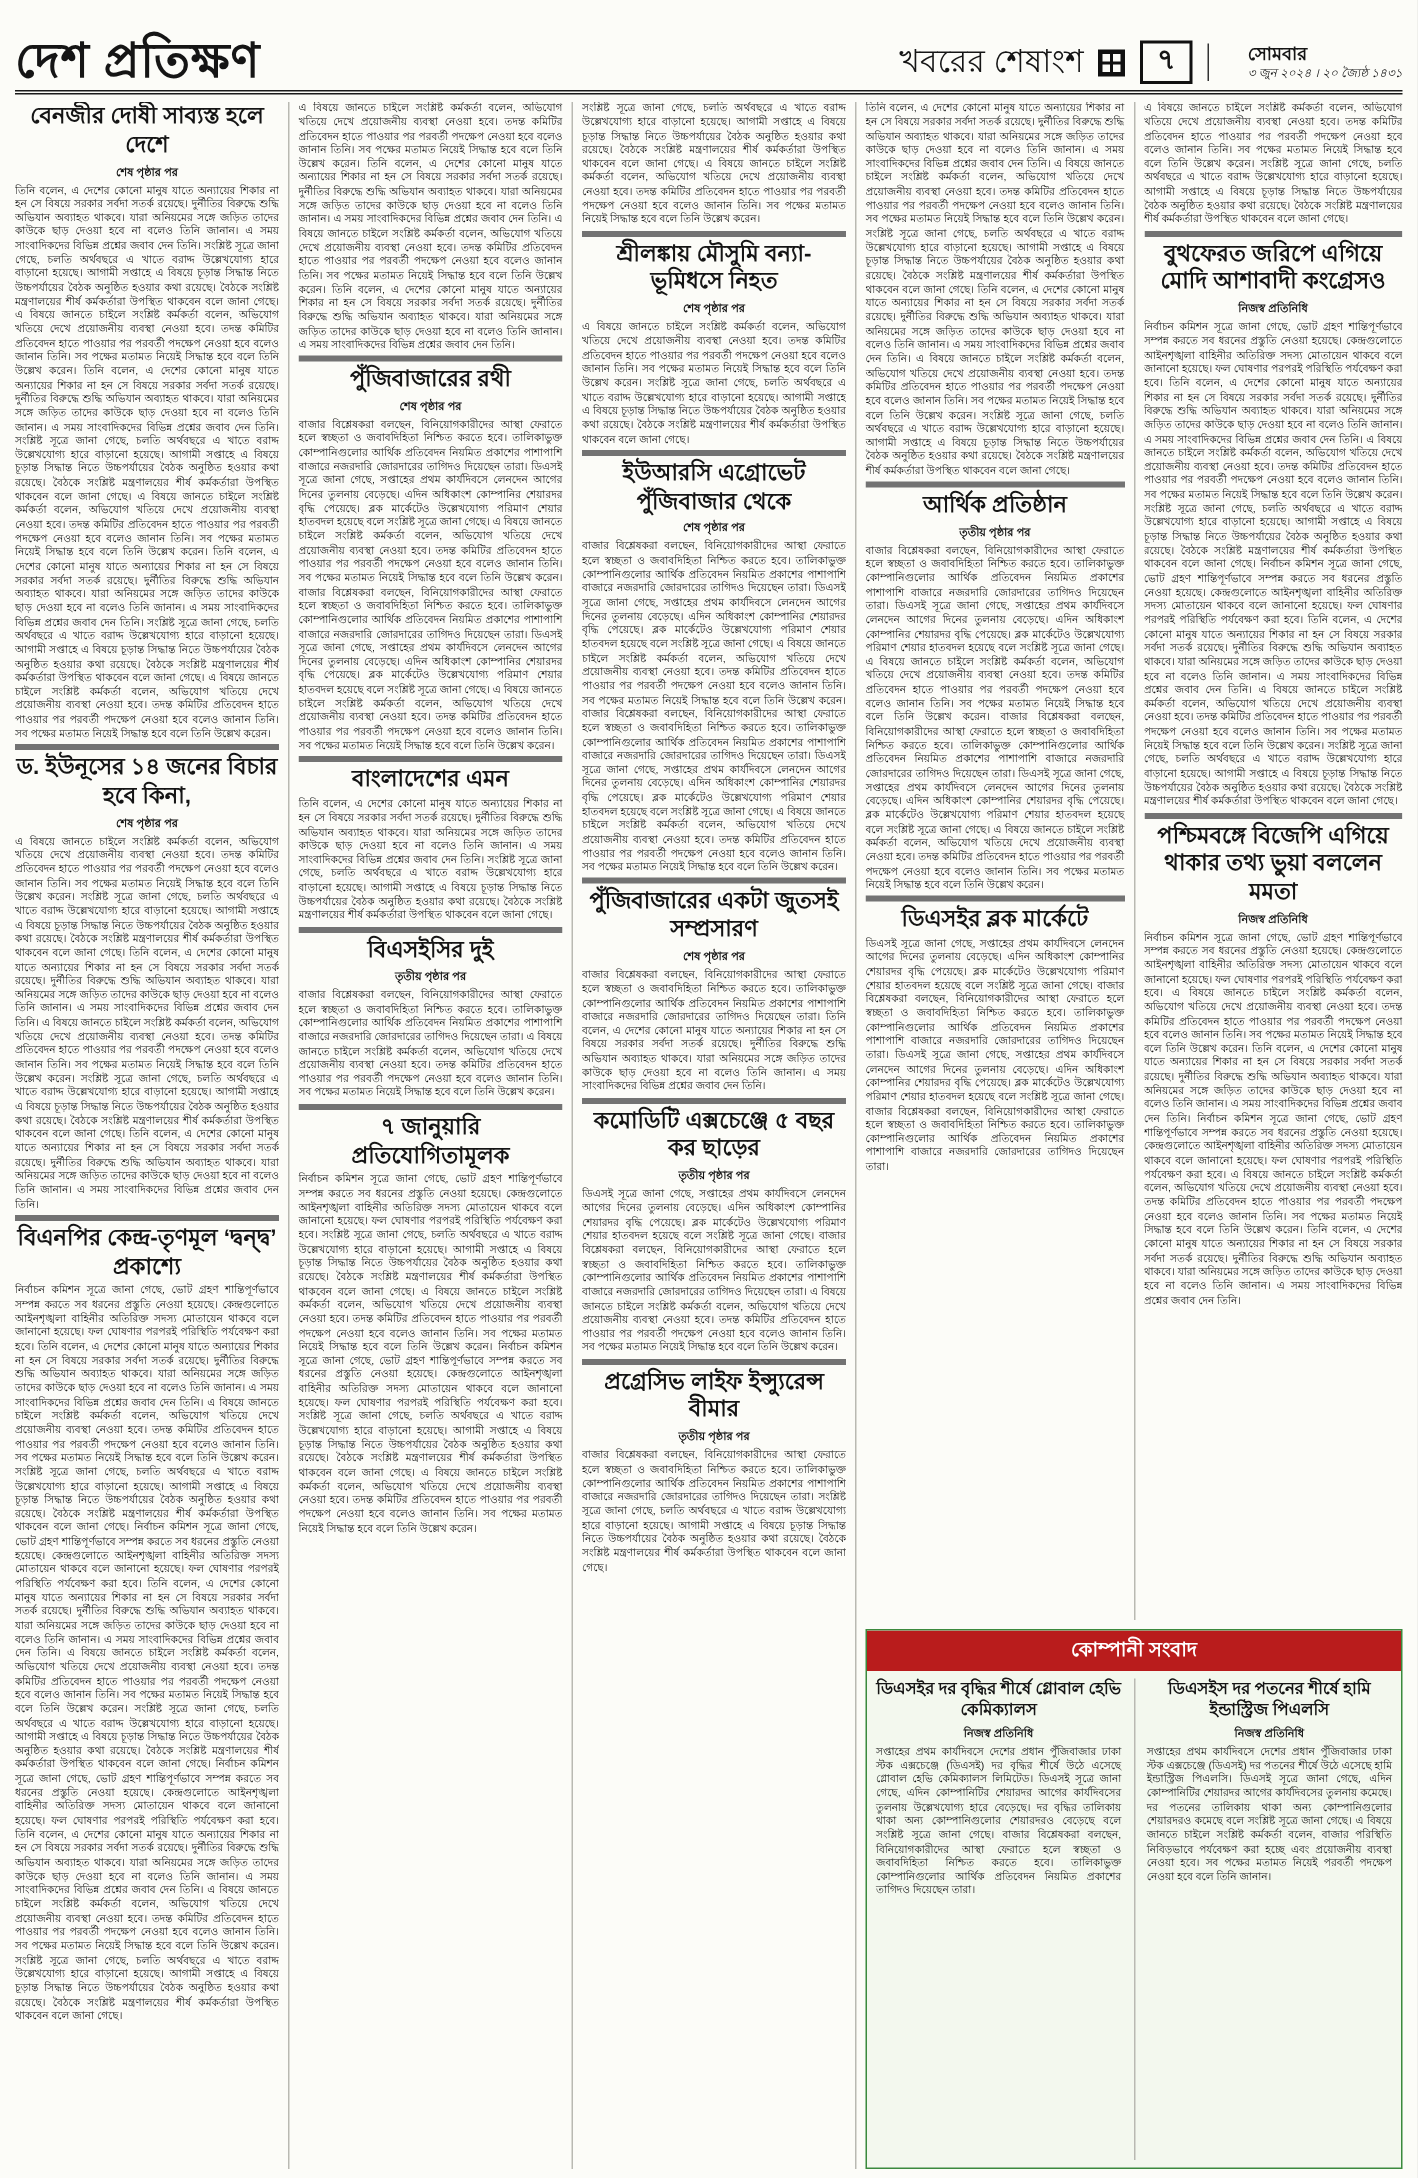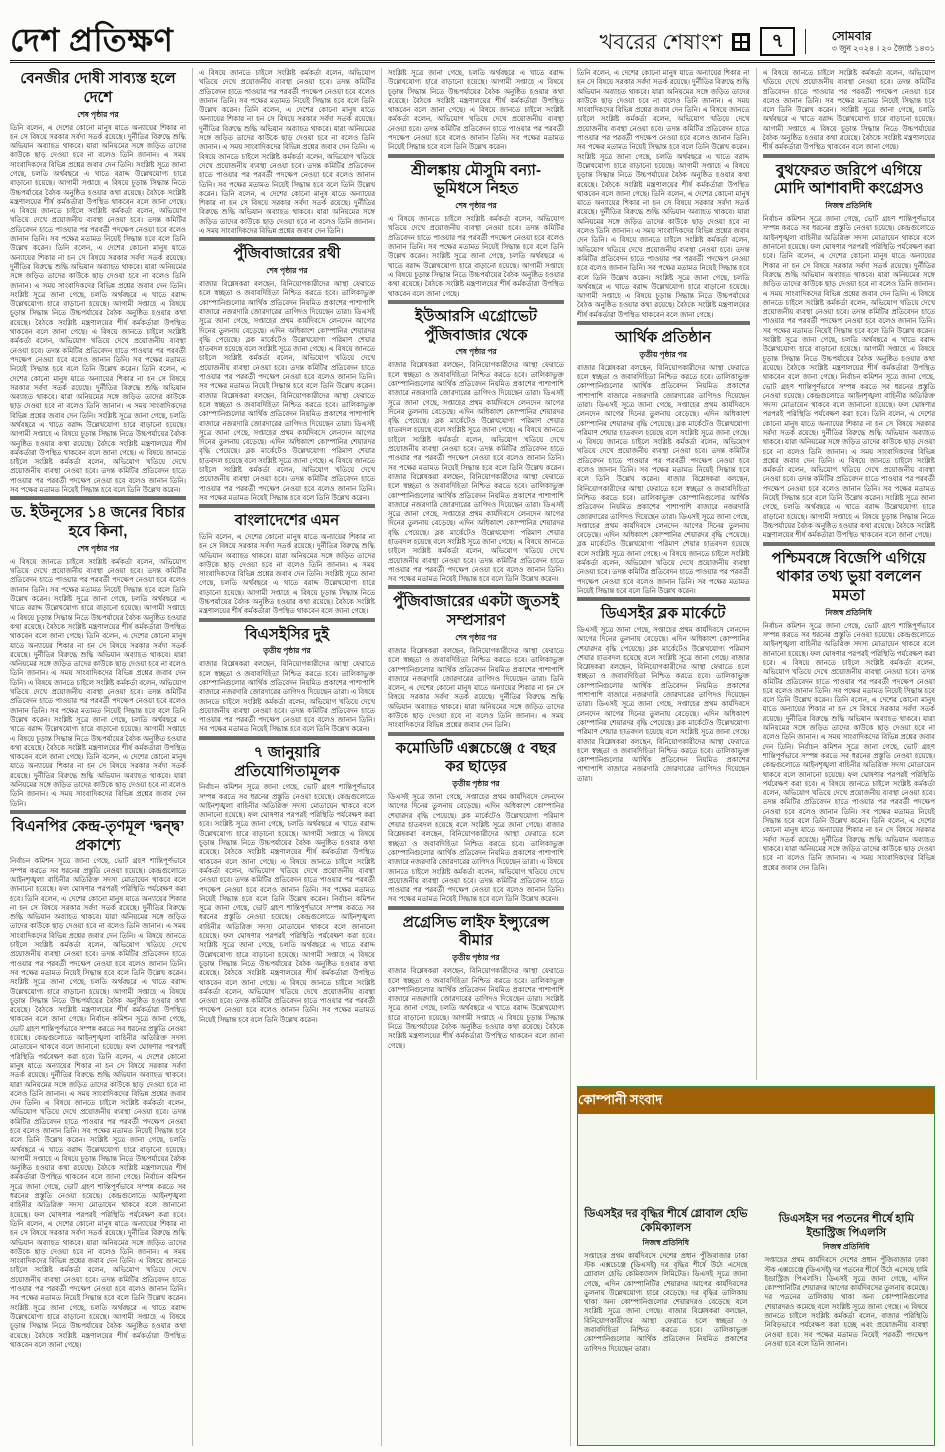--- a/index.html
+++ b/index.html
@@ -16,39 +16,39 @@
   .mast-tagline{font-size:6px;color:#555;letter-spacing:.5px;margin-bottom:1px;}
   .masthead{font-size:32px;font-weight:bold;line-height:1;letter-spacing:.5px;}
   .header-right{display:flex;align-items:center;gap:10px;}
   .section-title{font-size:21px;font-weight:normal;line-height:1;}
   .logo-box{width:18px;height:18px;background:#111;display:grid;
     grid-template-columns:1fr 1fr;grid-template-rows:1fr 1fr;gap:2px;padding:3px;box-sizing:border-box;}
   .logo-box span{background:#fcfcf8;display:block;}
   .pageno{border:2px solid #111;font-size:19px;font-weight:bold;padding:2px 9px;line-height:1.1;}
   .dateblock{text-align:left;border-left:1px solid #333;padding-left:26px;}
   .weekday{font-size:12px;font-weight:bold;line-height:1.2;}
-  .dateline{font-size:8px;line-height:1.3;}
+  .dateline{font-size:8px;line-height:1.3;font-style:italic;}
   
   .content{display:flex;gap:6px;height:1378px;margin-top:5px;}
   .col{width:176px;flex:0 0 176px;overflow:hidden;}
   .vsep{width:1px;background:#b9b9b2;flex:0 0 1px;}
   .article{border-top:4px solid #737373;padding-top:2px;margin-top:2px;}
   .article.first{border-top:none;margin-top:0;padding-top:0;}
   .headline{font-size:15px;font-weight:bold;text-align:center;line-height:1.25;margin:1px 0 2px;}
   .byline{font-size:7.5px;font-weight:bold;text-align:center;margin:0 0 2px;}
   .bodytext{font-size:7px;line-height:1.33;text-align:justify;word-break:break-word;hyphens:auto;}
   
   .right-wrap{flex:1;display:flex;flex-direction:column;min-width:0;}
   .right-cols{display:flex;gap:6px;height:1012px;overflow:hidden;}
   .right-cols .col{flex:1;width:auto;}
   .company{margin-top:6px;flex:1;border:1.5px solid #3b8a3e;background:#f3f8ee;
     display:flex;flex-direction:column;overflow:hidden;}
-  .company-title{background:#a16207;color:#fff;font-weight:bold;
+  .company-title{background:#b91c1c;color:#fff;text-align:center;font-weight:bold;
     font-size:13px;padding:3px 0;}
-  .company-cols{display:flex;gap:8px;padding:5px 6px;flex:1;overflow:hidden;align-items:center;}
+  .company-cols{display:flex;gap:8px;padding:5px 6px;flex:1;overflow:hidden;}
   .company-col{flex:1;min-width:0;}
   .company-col .headline{font-size:11px;}
 </style>
 </head>
 <body>
 
 <div class="page">
 
   <div class="header">
     <div class="mast-wrap">

